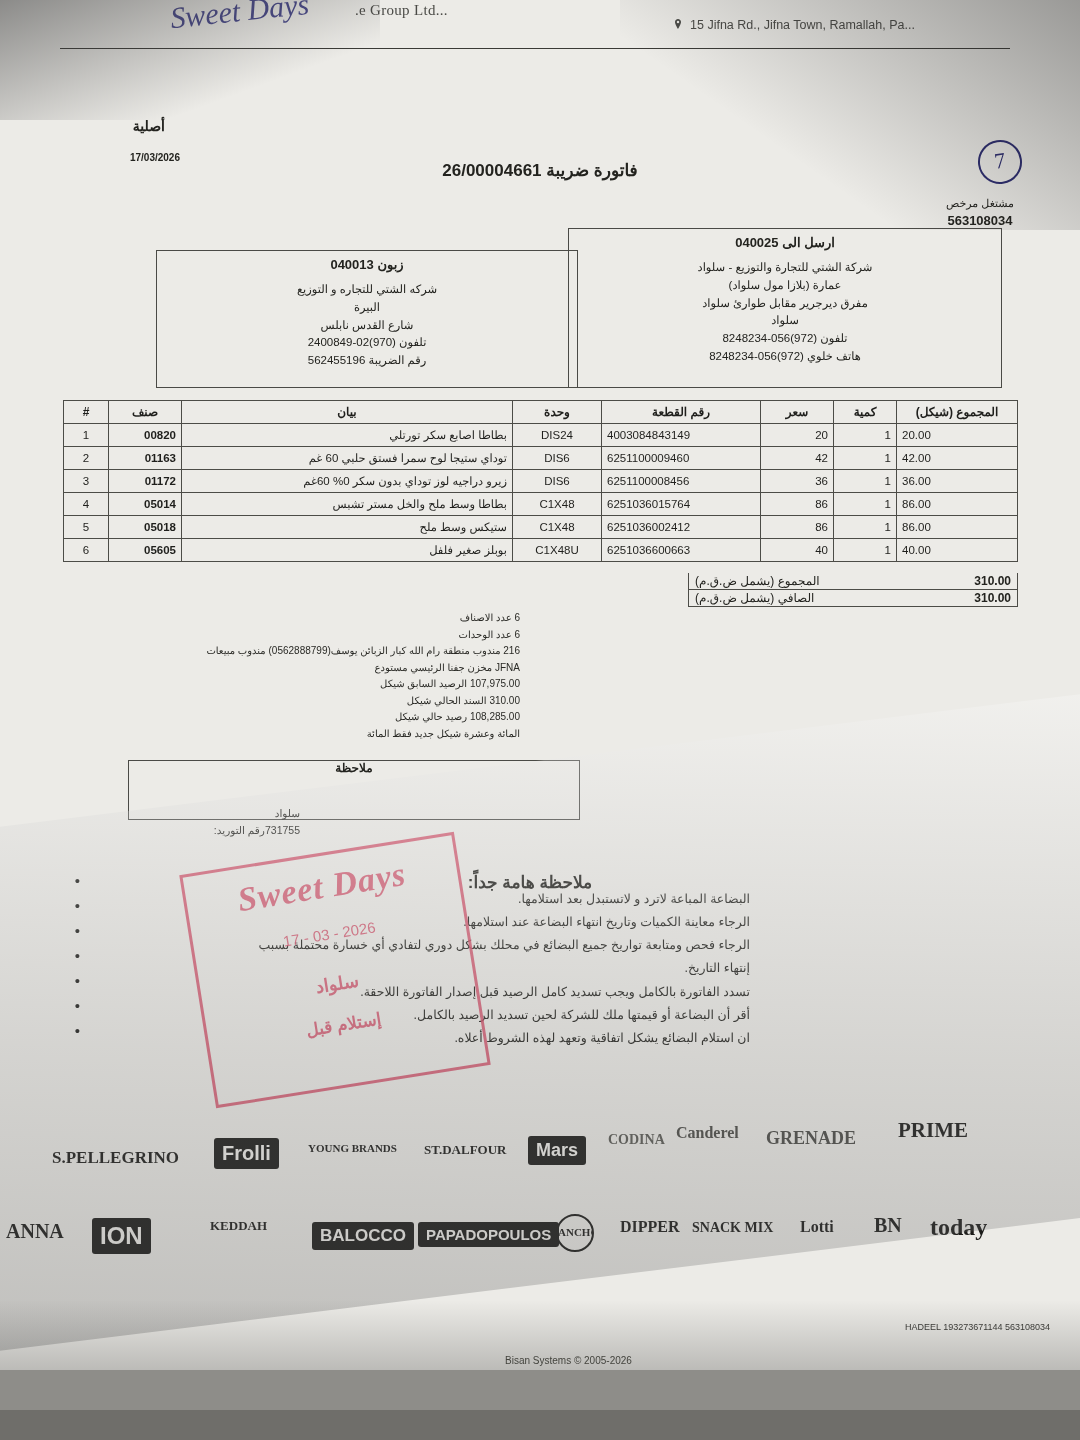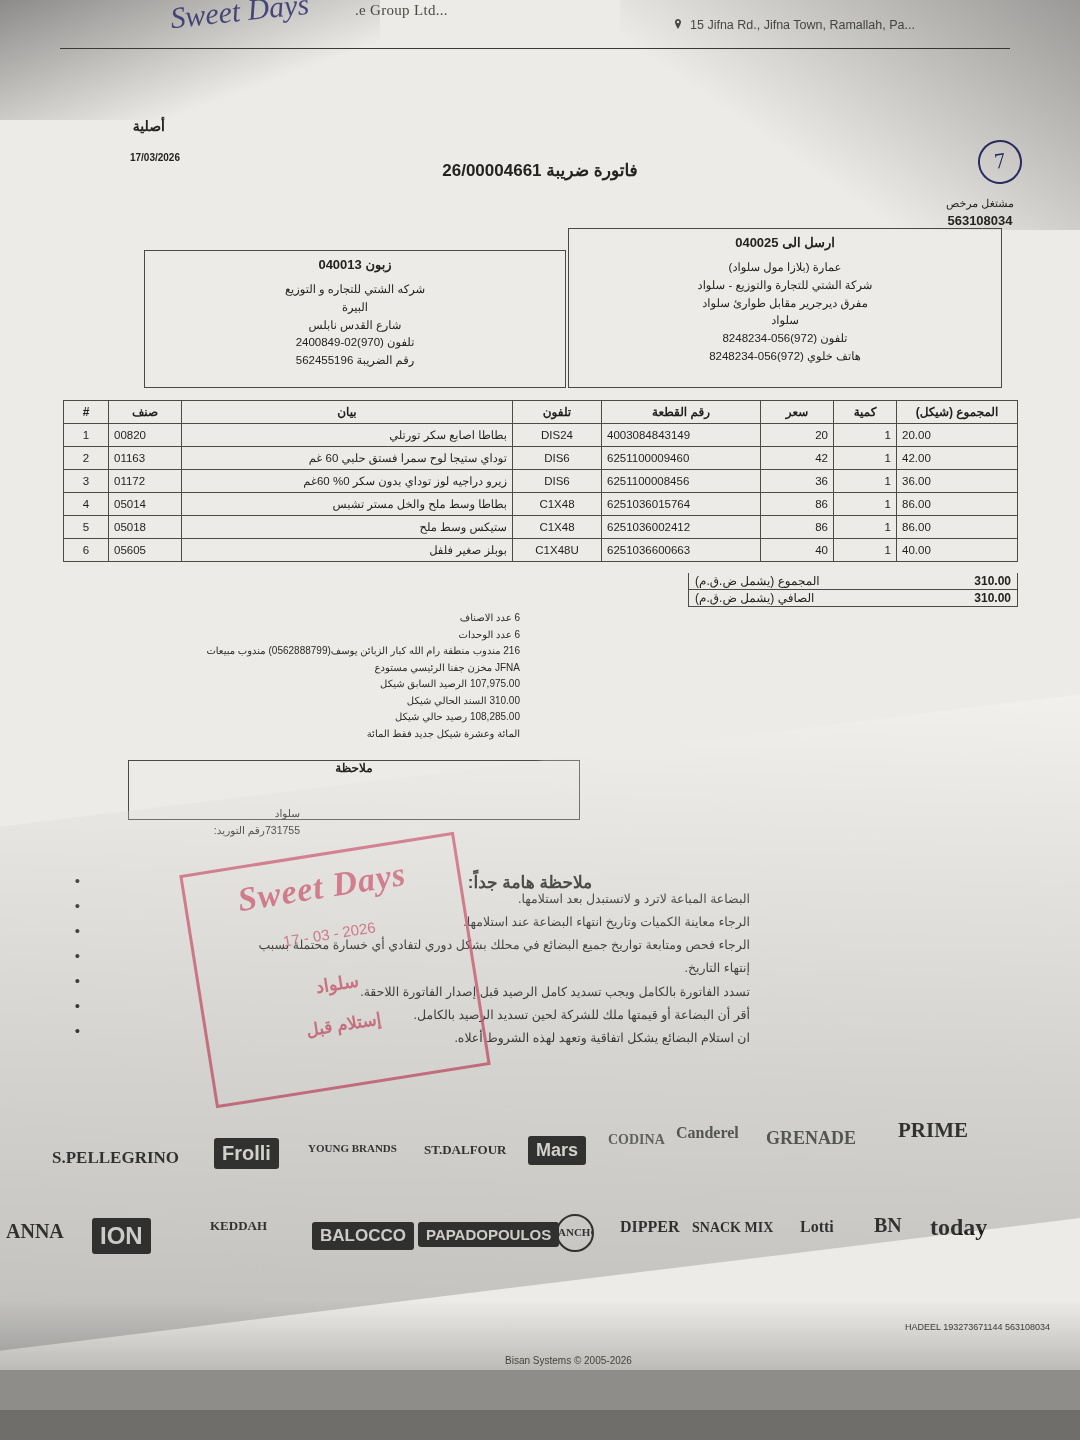--- a/index.html
+++ b/index.html
@@ -121,21 +121,21 @@
     line-height: 38px; text-align: center; transform: rotate(-8deg);
   }
 
   
   .box {
     position: absolute;
     border: 1px solid #4a4a46;
     background: transparent;
   }
   .box-ship { right: 78px; top: 228px; width: 432px; height: 158px; }
-  .box-cust { right: 514px; top: 250px; width: 420px; height: 136px; }
+  .box-cust { right: 502px; top: 250px; width: 420px; height: 136px; }
 
   .box-title {
     position: absolute; top: 6px; left: 0; right: 0;
     text-align: center; font-size: 13px; font-weight: bold;
   }
   .box-lines {
     position: absolute; top: 30px; right: 10px; left: 10px;
     font-size: 11.5px; line-height: 1.55;
   }
   .ship-lines { text-align: center; }
@@ -156,21 +156,21 @@
     height: 18px;
     color: #1f1f1c;
   }
   table.items th { font-weight: bold; text-align: center; font-size: 12px; }
   .c-sum   { width: 110px; text-align: left; }
   .c-qty   { width: 52px;  text-align: right; }
   .c-price { width: 62px;  text-align: right; }
   .c-code  { width: 148px; }
   .c-unit  { width: 78px;  text-align: center; }
   .c-desc  { text-align: right; padding-right: 8px; }
-  .c-sku   { width: 62px;  text-align: left; }
+  .c-sku   { width: 62px;  text-align: right; font-weight: bold; }
   .c-num   { width: 34px;  text-align: center; }
 
   .totals {
     position: absolute; right: 62px; top: 573px; width: 330px;
     font-size: 12px;
   }
   .totals .row {
     display: flex; justify-content: space-between;
     border-bottom: 1px solid #4c4c47;
     border-right: 1px solid #4c4c47;
@@ -291,22 +291,22 @@
     <div class="inv-title">فاتورة ضريبة 26/00004661</div>
     <div class="circle7">7</div>
     <div class="licence">
       <span>مشتغل مرخص</span><br>
       <b>563108034</b>
     </div>
 
     <div class="box box-ship">
       <div class="box-title">ارسل الى 040025</div>
       <div class="box-lines ship-lines">
+        <div>شركة الشتي للتجارة والتوزيع - سلواد</div>
         <div>عمارة (بلازا مول سلواد)</div>
-        <div>شركة الشتي للتجارة والتوزيع - سلواد</div>
         <div>مفرق ديرجرير مقابل طوارئ سلواد</div>
         <div>سلواد</div>
         <div>تلفون (972)056-8248234</div>
         <div>هاتف خلوي (972)056-8248234</div>
       </div>
     </div>
 
     <div class="box box-cust">
       <div class="box-title">زبون 040013</div>
       <div class="box-lines cust-lines">
@@ -318,21 +318,21 @@
       </div>
     </div>
 
     <table class="items">
       <thead>
         <tr>
           <th class="c-sum">المجموع (شيكل)</th>
           <th class="c-qty">كمية</th>
           <th class="c-price">سعر</th>
           <th class="c-code">رقم القطعة</th>
-          <th class="c-unit">تلفون</th>
+          <th class="c-unit">وحدة</th>
           <th class="c-desc">بيان</th>
           <th class="c-sku">صنف</th>
           <th class="c-num">#</th>
         </tr>
       </thead>
       <tbody>
         <tr>
           <td class="c-sum">20.00</td>
           <td class="c-qty">1</td>
           <td class="c-price">20</td>

